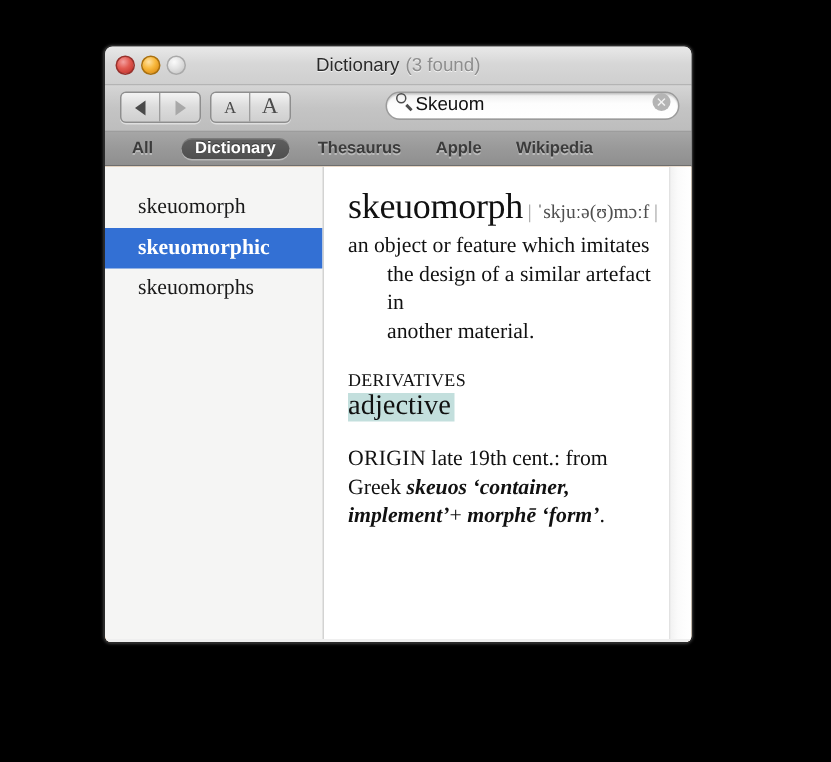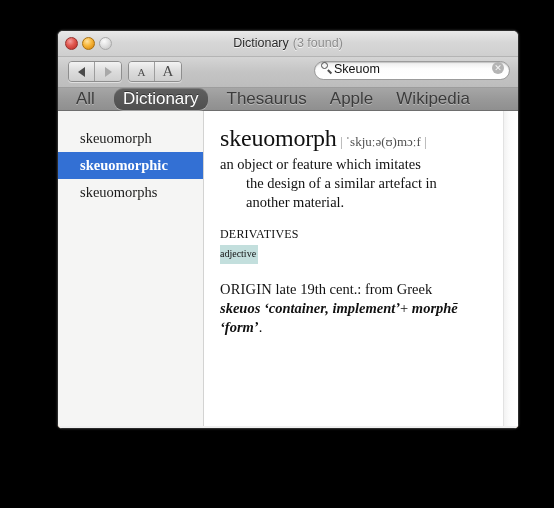--- a/index.html
+++ b/index.html
@@ -15,23 +15,23 @@
   #stage {
     position: relative;
     width: 554px;
     height: 508px;
     background: #000000;
   }
 
   
   .window {
     position: absolute;
-    left: 57px;
+    left: 69px;
     top: 30px;
-    width: 462px;
+    width: 393px;
     height: 399px;
     border-radius: 6px 6px 5px 5px;
     background: #d8d8d8;
     box-shadow: 0 0 2px rgba(255,255,255,0.22);
     overflow: hidden;
     border: 1px solid #2b2b2b;
     box-sizing: border-box;
   }
 
   
@@ -192,22 +192,22 @@
   .sourcebar {
     height: 23px;
     background: linear-gradient(to bottom, #a6a6a6 0%, #999999 50%, #8f8f8f 100%);
     border-bottom: 1px solid #6e6e6e;
     display: flex;
     align-items: center;
     padding-left: 14px;
     box-sizing: border-box;
   }
   .src {
-    font-size: 17px;
-    font-weight: normal;
+    font-size: 11px;
+    font-weight: bold;
     color: #3b3b3b;
     text-shadow: 0 1px 0 rgba(255,255,255,0.35);
     margin-right: 15px;
     padding: 1px 4px;
     white-space: nowrap;
   }
   .src.selected {
     background: linear-gradient(to bottom, #5f5f5f 0%, #4f4f4f 100%);
     color: #ffffff;
     border-radius: 9px;
@@ -292,21 +292,21 @@
     padding: 0 2px 1px 0;
   }
   .deriv-line {
     font-size: 14.5px;
     line-height: 18px;
     white-space: nowrap;
   }
   .deriv-word { font-weight: bold; }
   .deriv-pron { font-size: 13px; color: #4f4f4f; }
   .deriv-pron .bar { color: #8e9a9a; }
-  .deriv-pos { font-size: 10px; line-height: 18px; }
+  .deriv-pos { font-size: 19px; line-height: 18px; }
 
   .origin {
     margin-top: 16px;
     font-size: 14.5px;
     line-height: 19px;
     max-width: 240px;
   }
   .origin .lbl { letter-spacing: 0.2px; }
   .origin .gk {
     font-style: italic;

